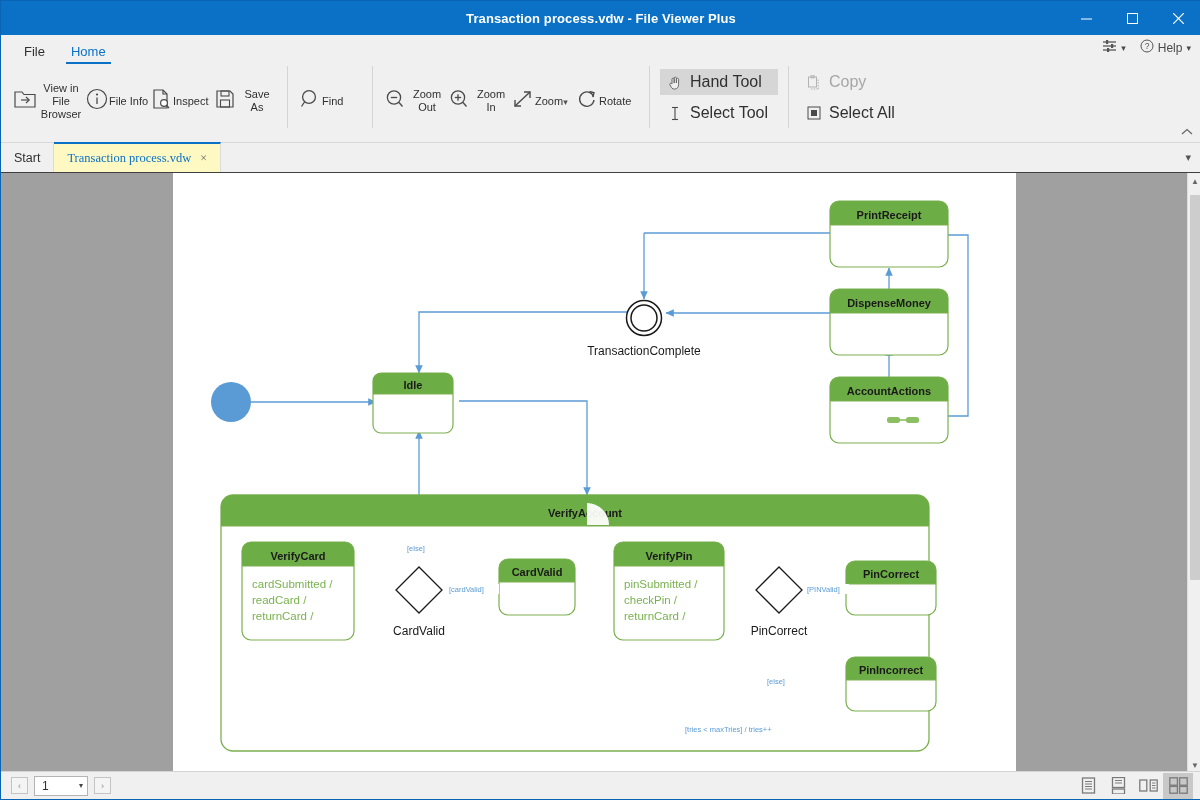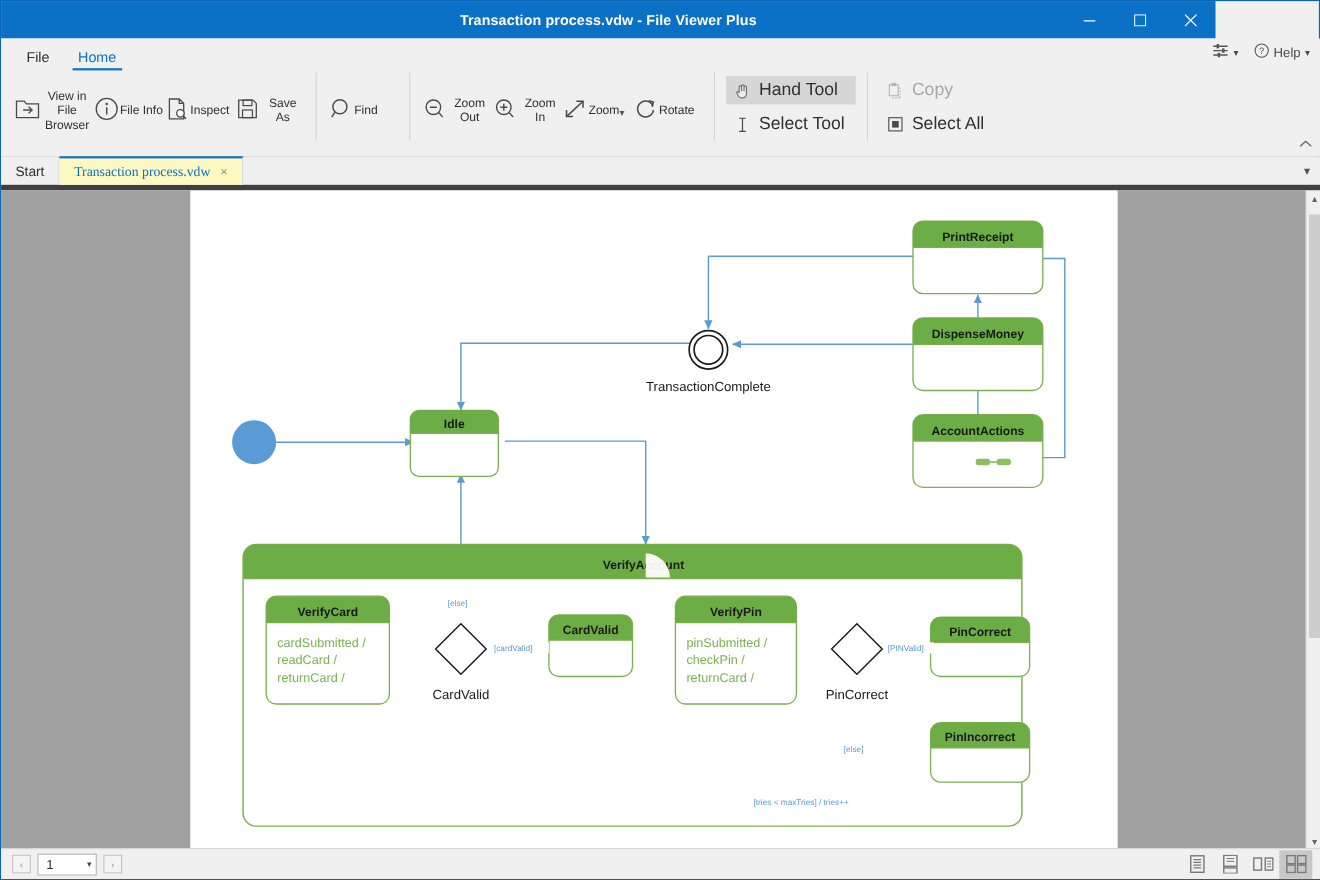--- a/index.html
+++ b/index.html
@@ -7,21 +7,21 @@
   body {
     width:1200px; height:800px; overflow:hidden;
     font-family:"Liberation Sans", sans-serif;
     background:#ffffff; color:#303030;
     -webkit-font-smoothing:antialiased;
   }
   #app { position:relative; width:1200px; height:800px; border:1px solid #0a64b4; background:#f0f0f0; }
 
   
   .titlebar {
-    position:absolute; left:0; top:0; width:1104px; height:34px;
+    position:absolute; left:0; top:0; width:1200px; height:34px;
     background:#0a71c6; color:#ffffff;
     display:flex; align-items:center; justify-content:center;
   }
   .titlebar .title { font-size:13px; font-weight:bold; letter-spacing:.1px; }
   .winbtns { position:absolute; right:0; top:0; height:34px; display:flex; }
   .winbtn { width:46px; height:34px; display:flex; align-items:center; justify-content:center; color:#fff; }
   .winbtn svg { display:block; }
 
   
   .ribbon { position:absolute; left:0; top:34px; width:1200px; height:108px; background:#f0f0f0; border-bottom:1px solid #d9d9d9; }
@@ -44,21 +44,21 @@
 
   .rstack { display:flex; flex-direction:column; padding-top:6px; gap:5px; }
   .rsm { display:flex; align-items:center; gap:7px; font-size:16px; color:#303030; padding:4px 10px 4px 7px; min-width:100px; }
   .rsm.active { background:#d6d6d6; }
   .rsm.disabled { color:#a6a6a6; }
   .rsm .ic { width:16px; height:16px; display:flex; align-items:center; justify-content:center; }
 
   .ribbon-collapse { position:absolute; right:8px; bottom:4px; font-size:11px; color:#666; }
 
   
-  .doctabs { position:absolute; left:0; top:142px; width:1200px; height:30px; background:#f0f0f0; border-bottom:5px solid #404040; display:flex; align-items:stretch; }
+  .doctabs { position:absolute; left:0; top:142px; width:1200px; height:30px; background:#f0f0f0; border-bottom:1px solid #404040; display:flex; align-items:stretch; }
   .dtab { display:flex; align-items:center; gap:9px; padding:0 13px; font-size:12.5px; color:#303030; border-right:1px solid #dcdcdc; }
   .dtab.active { background:#fef9c3; color:#0a71c6; border-top:2px solid #0a71c6; margin-top:-1px;font-family:Liberation Serif, serif; }
   .dtab .x { font-size:12px; color:#6b6b6b; }
   .doctabs .spacer { flex:1; }
   .doctabs .chev { display:flex; align-items:center; padding:0 10px; font-size:11px; color:#555; }
 
   
   .viewer { position:absolute; left:0; top:172px; width:1200px; height:600px; background:#a0a0a0; overflow:hidden; }
   .page { position:absolute; left:172px; top:0px; width:843px; height:600px; background:#ffffff; }
   .vscroll { position:absolute; right:0; top:0; width:14px; height:600px; background:#f0f0f0; border-left:1px solid #dcdcdc; }

